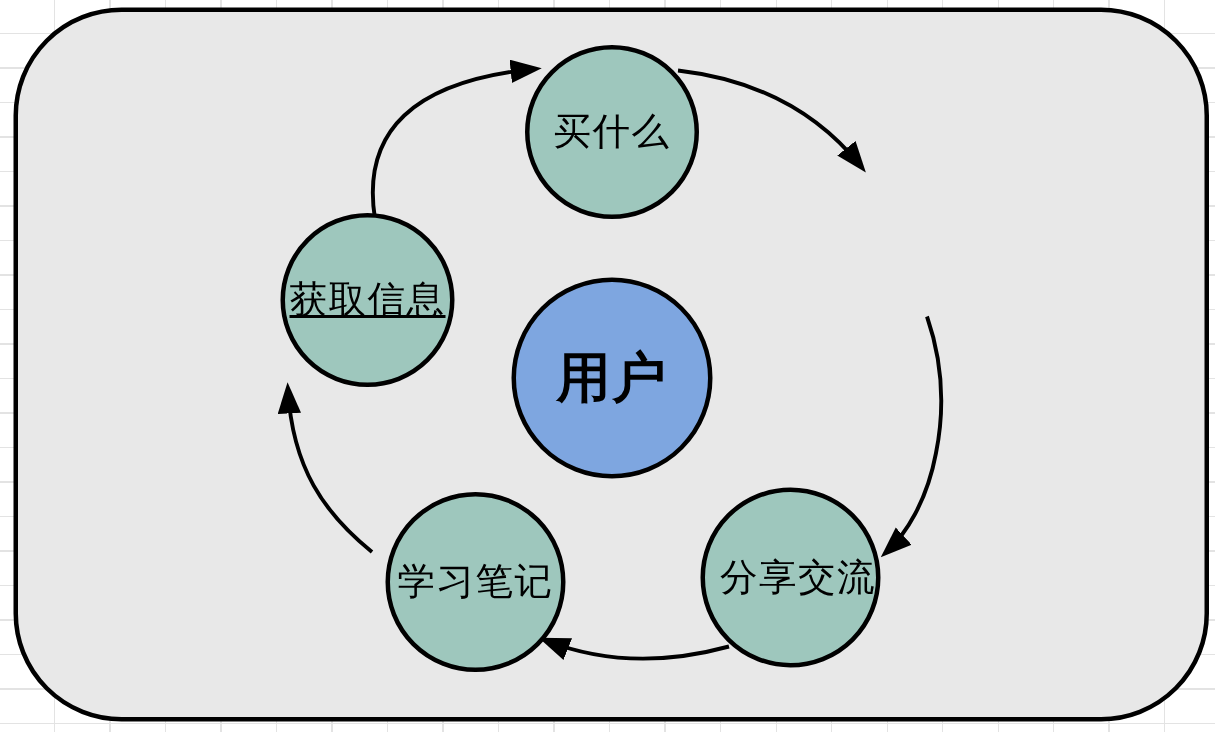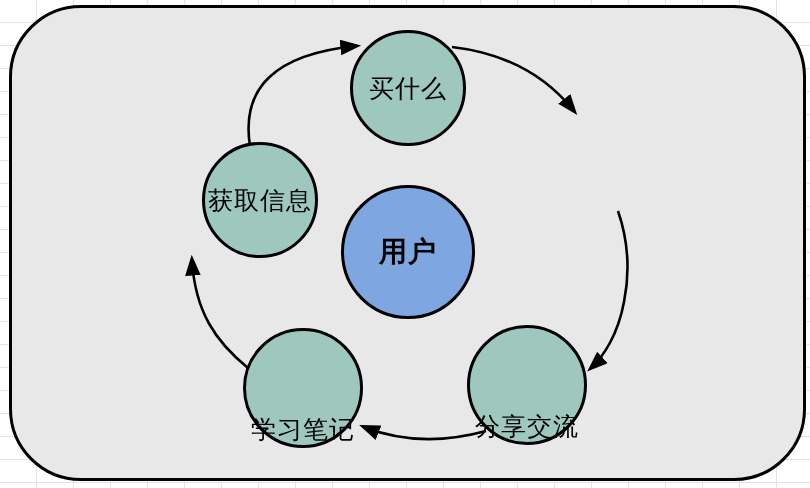--- a/index.html
+++ b/index.html
@@ -33,33 +33,33 @@
     stroke: #000000;
     stroke-width: 2.6;
   }
   .node {
     position: absolute;
     box-sizing: border-box;
     border: 3px solid #000000;
     border-radius: 50%;
     background: var(--node-fill, #9ec7bd);
     display: flex;
-    flex-direction: row;
+    flex-direction: column;
     align-items: center;
     justify-content: center;
     text-align: center;
     color: #000000;
     font-size: 25px;
     line-height: 1.3;
     letter-spacing: 1px;
   }
   .node.center {
     background: var(--center-fill, #7ea6e0);
     font-weight: bold;
-    font-size: 28px;
+    font-size: 36px;
   }
 </style>
 </head>
 <body>
 
 <div class="stage">
 
   <div class="panel"></div>
 
   <svg class="connectors" viewBox="0 0 810 488">
@@ -81,21 +81,21 @@
 
   <div class="node" style="left:350px; top:30px; width:116px; height:116px;">
     <span>买什么</span>
   </div>
 
 
   <div class="node" style="left:467px; top:325px; width:120px; height:120px;align-items:flex-end;">
     <span>分享交流</span>
   </div>
 
-  <div class="node" style="left:243px; top:328px; width:120px; height:120px;align-items:flex-end;">
+  <div class="node" style="left:257px; top:328px; width:120px; height:120px;">
     <span>学习笔记</span>
   </div>
 
-  <div class="node" style="left:202px; top:142px; width:116px; height:116px;">
+  <div class="node" style="left:187px; top:142px; width:116px; height:116px;text-decoration:underline;">
     <span>获取信息</span>
   </div>
 
 </div>
 
 </body></html>

